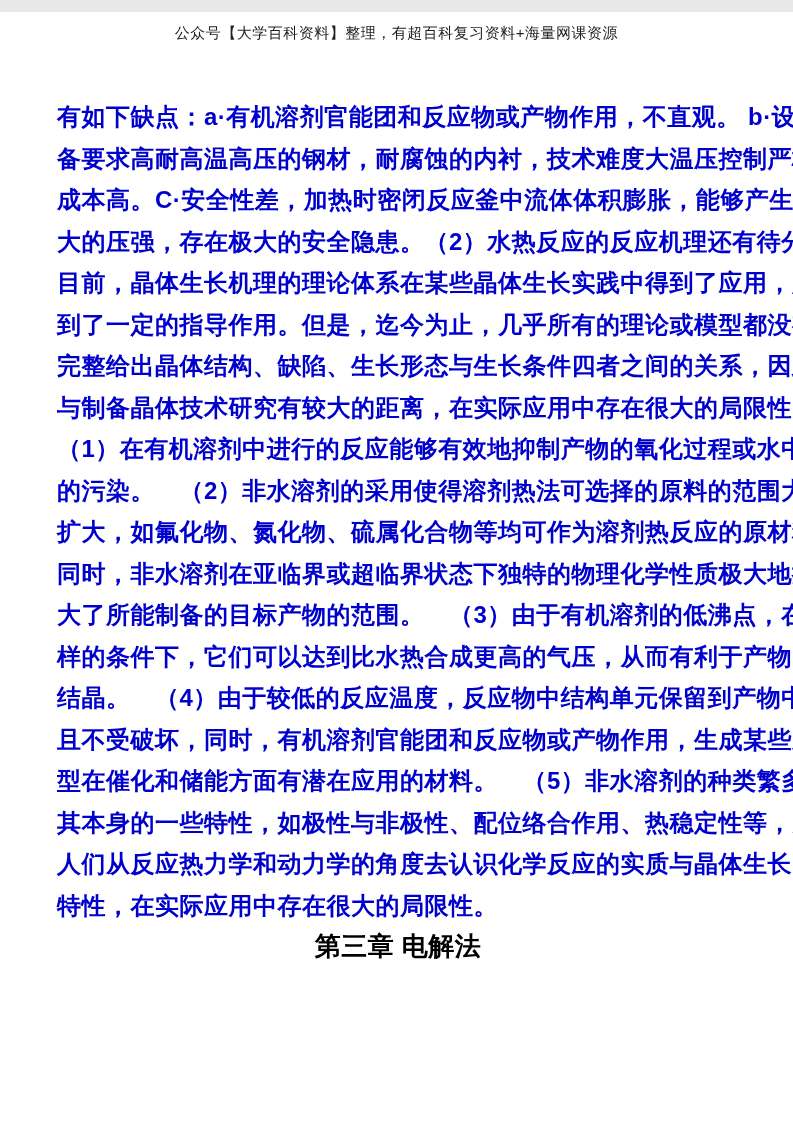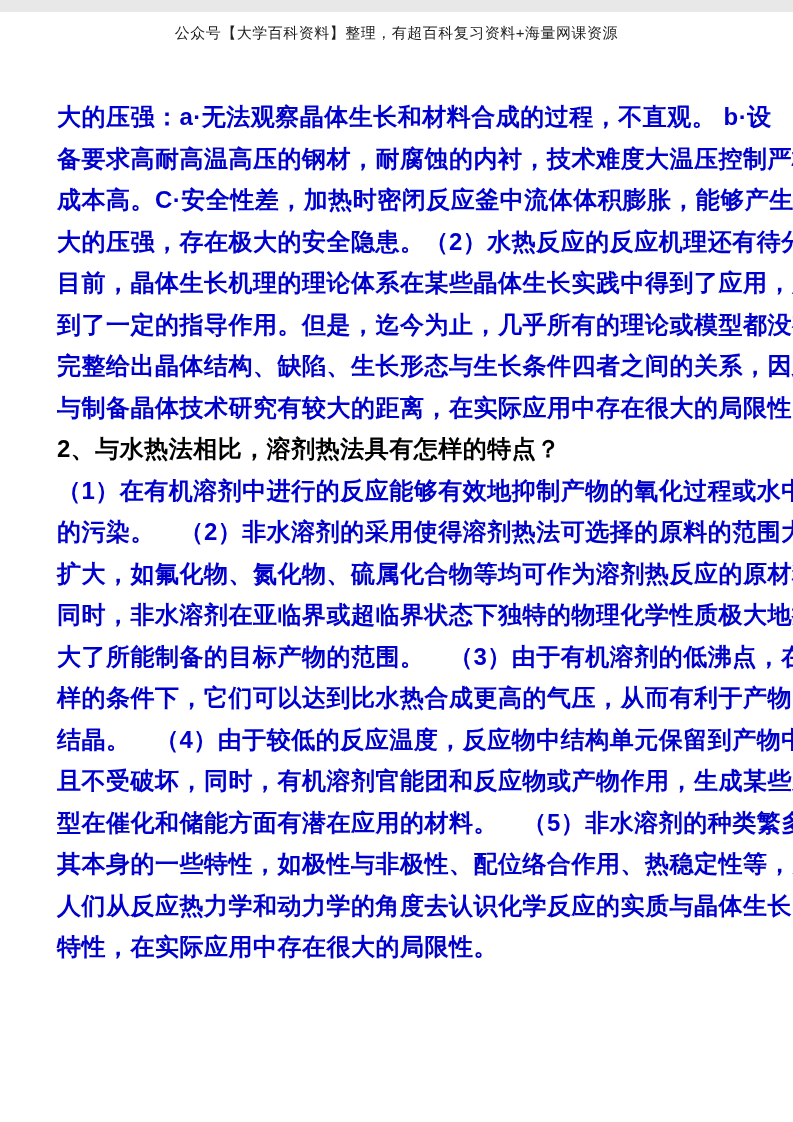--- a/index.html
+++ b/index.html
@@ -53,39 +53,39 @@
 </style>
 </head>
 <body>
 
 <div class="page">
 
   <div class="header-note">公众号【大学百科资料】整理，有超百科复习资料+海量网课资源</div>
 
   <div class="content">
 
-    <div class="line">大的压强：a·无法观察晶体生长和材料合成的过程，不直观。 b·设</div>
+    <div class="line">有如下缺点：a·有机溶剂官能团和反应物或产物作用，不直观。 b·设</div>
     <div class="line">备要求高耐高温高压的钢材，耐腐蚀的内衬，技术难度大温压控制严格、</div>
     <div class="line">成本高。C·安全性差，加热时密闭反应釜中流体体积膨胀，能够产生极</div>
     <div class="line">大的压强，存在极大的安全隐患。（2）水热反应的反应机理还有待分析，</div>
     <div class="line">目前，晶体生长机理的理论体系在某些晶体生长实践中得到了应用，起</div>
     <div class="line">到了一定的指导作用。但是，迄今为止，几乎所有的理论或模型都没有</div>
     <div class="line">完整给出晶体结构、缺陷、生长形态与生长条件四者之间的关系，因此</div>
     <div class="line">与制备晶体技术研究有较大的距离，在实际应用中存在很大的局限性。</div>
 
-    <div class="line question">2、与水热法相比，溶剂热法具有怎样的特点？</div>
 
     <div class="line">（1）在有机溶剂中进行的反应能够有效地抑制产物的氧化过程或水中氧</div>
     <div class="line">的污染。　（2）非水溶剂的采用使得溶剂热法可选择的原料的范围大大</div>
     <div class="line">扩大，如氟化物、氮化物、硫属化合物等均可作为溶剂热反应的原材料；</div>
     <div class="line">同时，非水溶剂在亚临界或超临界状态下独特的物理化学性质极大地扩</div>
     <div class="line">大了所能制备的目标产物的范围。　（3）由于有机溶剂的低沸点，在同</div>
     <div class="line">样的条件下，它们可以达到比水热合成更高的气压，从而有利于产物的</div>
     <div class="line">结晶。　（4）由于较低的反应温度，反应物中结构单元保留到产物中，</div>
     <div class="line">且不受破坏，同时，有机溶剂官能团和反应物或产物作用，生成某些新</div>
     <div class="line">型在催化和储能方面有潜在应用的材料。　（5）非水溶剂的种类繁多，</div>
     <div class="line">其本身的一些特性，如极性与非极性、配位络合作用、热稳定性等，为</div>
     <div class="line">人们从反应热力学和动力学的角度去认识化学反应的实质与晶体生长的</div>
     <div class="line">特性，在实际应用中存在很大的局限性。</div>
 
+    <div class="line chapter">第三章  电解法</div>
 
   </div>
 </div>
 
 </body></html>

